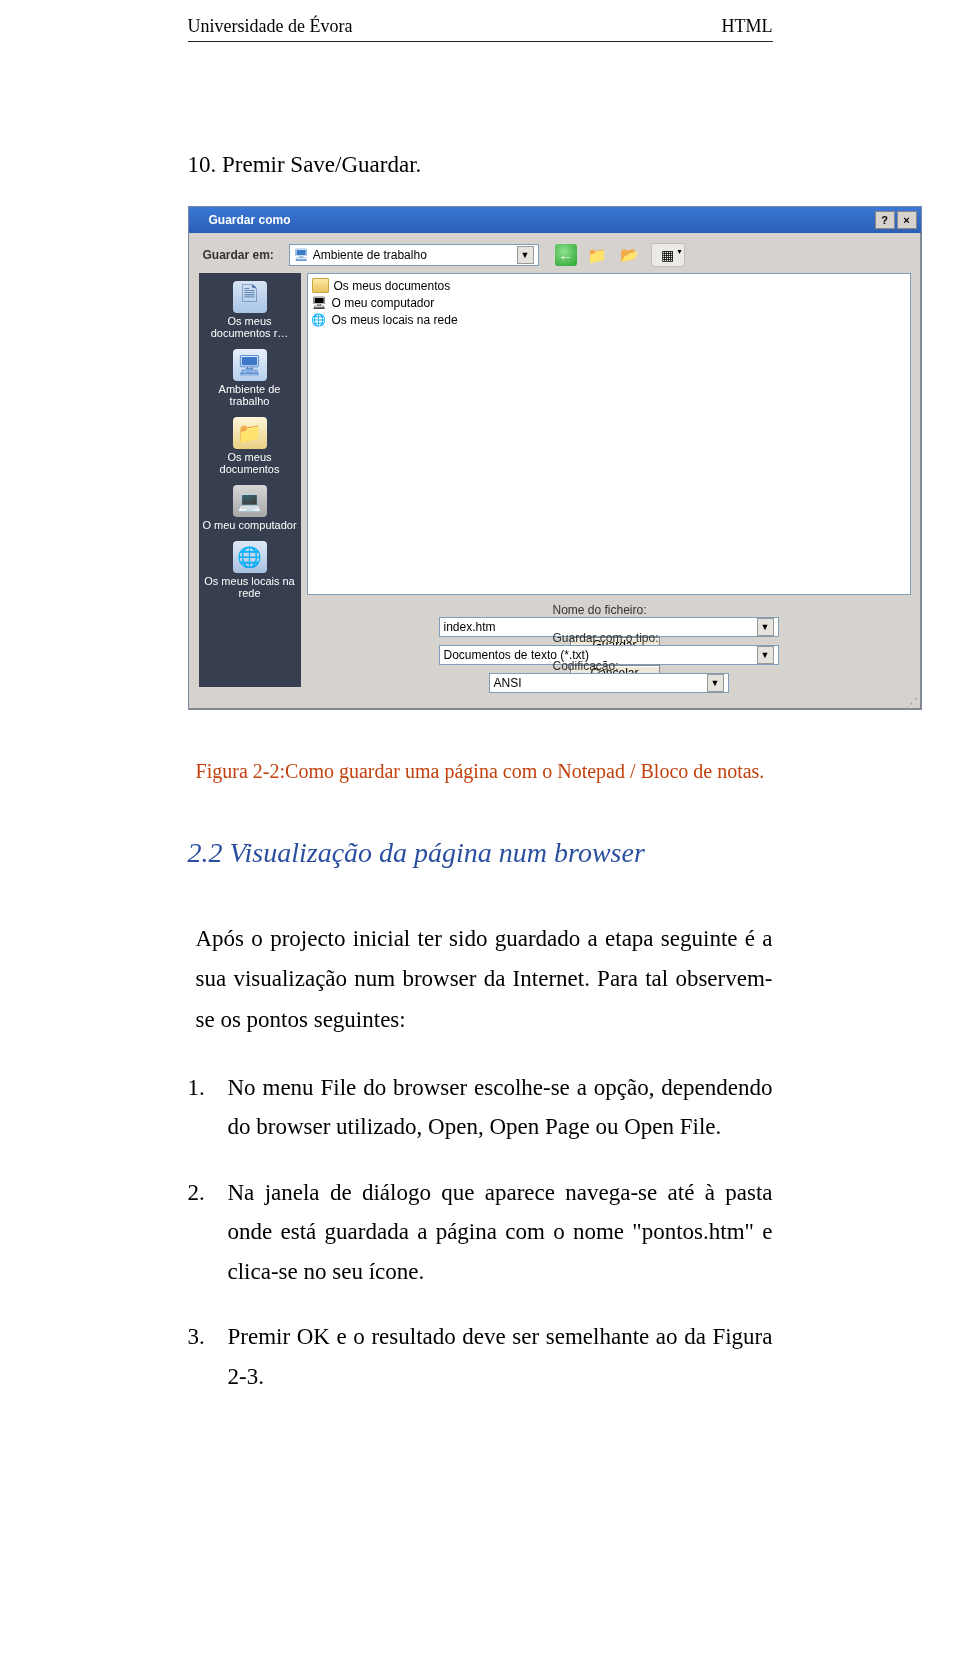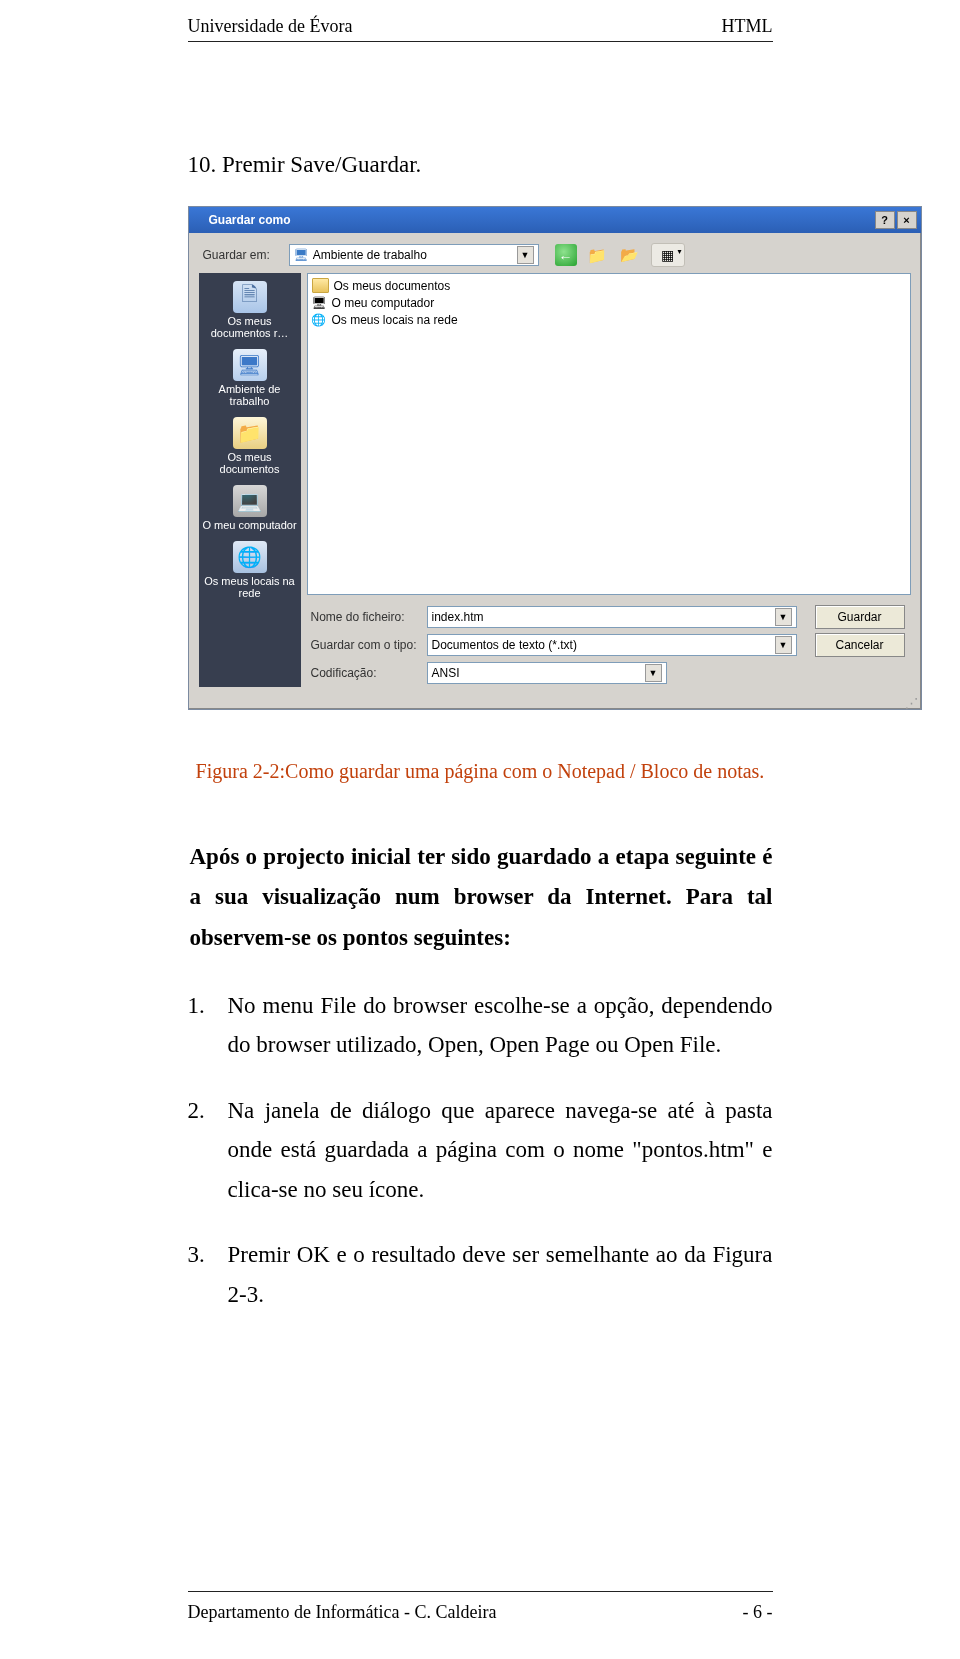--- a/index.html
+++ b/index.html
@@ -39,21 +39,21 @@
   .titlebar .title-text { flex:1; padding-left:4px; font-weight:bold;margin-left:12px; }
   .tb-btn {
     width:18px; height:16px; background:#d6d3ce;
     border:1px solid #888; color:#000; font-size:11px;
     display:flex; align-items:center; justify-content:center;
     margin-left:2px; font-family:Arial,sans-serif; font-weight:bold;
   }
   .toolbar-row {
     display:flex; align-items:center; padding:10px 10px 6px 14px;
   }
-  .toolbar-row .tlabel { width:86px; color:#333; }
+  .toolbar-row .tlabel { width:86px; color:#333;font-weight:bold; }
   .combo, .input {
     background:#fff; border:1px solid #7e9db9; height:20px;
     display:flex; align-items:center; padding:0 4px 0 4px;
     font-size:12px; color:#000;
   }
   .combo { justify-content:space-between; }
   .combo .dd {
     width:15px; height:16px; background:#e6e3dc;
     border:1px solid #999; display:flex; align-items:center; justify-content:center;
     font-size:9px; color:#000; margin-left:4px;
@@ -100,21 +100,21 @@
     background:#fff; border:1px solid #7e9db9;
     height:314px; padding:3px 4px; font-size:12px;
   }
   .li-row { display:flex; align-items:center; height:17px; gap:5px; }
   .fi { width:15px; height:13px; display:inline-block; }
   .fi-folder { background:linear-gradient(#ffe9a3,#e8c35d); border:1px solid #caa641; border-radius:1px; }
   .fi-pc::before { content:"🖥"; font-size:12px; }
   .fi-net::before { content:"🌐"; font-size:12px; }
 
   .bottom-fields { padding:8px 0 0 0; }
-  .bf-row { display:flex; align-items:center; height:28px; }
+  .bf-row { display:flex; align-items:center; height:28px;flex-direction:column; }
   .bf-label { width:116px; padding-left:4px; color:#333; }
   .bf-combo { flex:1; }
   .bottom-fields .combo { width:330px; }
   .bf-btn {
     width:88px; height:22px; margin-left:18px; margin-right:6px;
     background:#ece9d8; border:1px solid #888; box-shadow:inset 1px 1px 0 #fff;
     font-family:Tahoma,sans-serif; font-size:12px; text-align:center;
     display:flex; align-items:center; justify-content:center;
   }
   .resize-grip {
@@ -126,22 +126,21 @@
   .caption {
     text-align:center; font-size:20px; color:#c2410c;
     margin:50px 0 54px 0;
   }
   .h2 {
     font-style:italic; color:#2a4ea0; font-size:28px;
     margin:0 0 50px 0;
   }
   .para {
     font-size:23px; line-height:1.75; text-align:justify;
-    margin:0 0 28px 2px;
-    font-weight:bold;
+    margin:0 0 28px 8px;
   }
   .numlist { font-size:23px; line-height:1.72; text-align:justify; }
   .numlist .item { display:flex; margin-bottom:26px; }
   .numlist .num { width:40px; flex-shrink:0; }
   .numlist .txt { flex:1; }
 
   .footer-area {
     position:absolute; bottom:36px; left:92px; right:92px;
   }
   .footer-hr { border-top:1px solid #222; margin-bottom:10px; }
@@ -252,39 +251,33 @@
               </div>
             </div>
           </div>
         </div>
       </div>
       <div class="resize-grip">⋰</div>
     </div>
 
     <div class="caption">Figura 2-2:Como guardar uma página com o Notepad / Bloco de notas.</div>
 
+    <div class="h2">2.2   Visualização da página num browser</div>
 
     <div class="para">Após o projecto inicial ter sido guardado a etapa seguinte é a sua visualização num browser da Internet. Para tal observem-se os pontos seguintes:</div>
 
     <div class="numlist">
       <div class="item">
         <span class="num">1.</span>
         <span class="txt">No menu File do browser escolhe-se a opção, dependendo do browser utilizado, Open, Open Page ou Open File.</span>
       </div>
       <div class="item">
         <span class="num">2.</span>
         <span class="txt">Na janela de diálogo que aparece navega-se até à pasta onde está guardada a página com o nome "pontos.htm" e clica-se no seu ícone.</span>
       </div>
       <div class="item">
         <span class="num">3.</span>
         <span class="txt">Premir OK e o resultado deve ser semelhante ao da Figura 2-3.</span>
       </div>
     </div>
   </div>
 
-  <div class="footer-area">
-    <div class="footer-hr"></div>
-    <div class="footer-row">
-      <span>Departamento de Informática - C. Caldeira</span>
-      <span>- 6 -</span>
-    </div>
-  </div>
 </div>
 
 </body></html>

